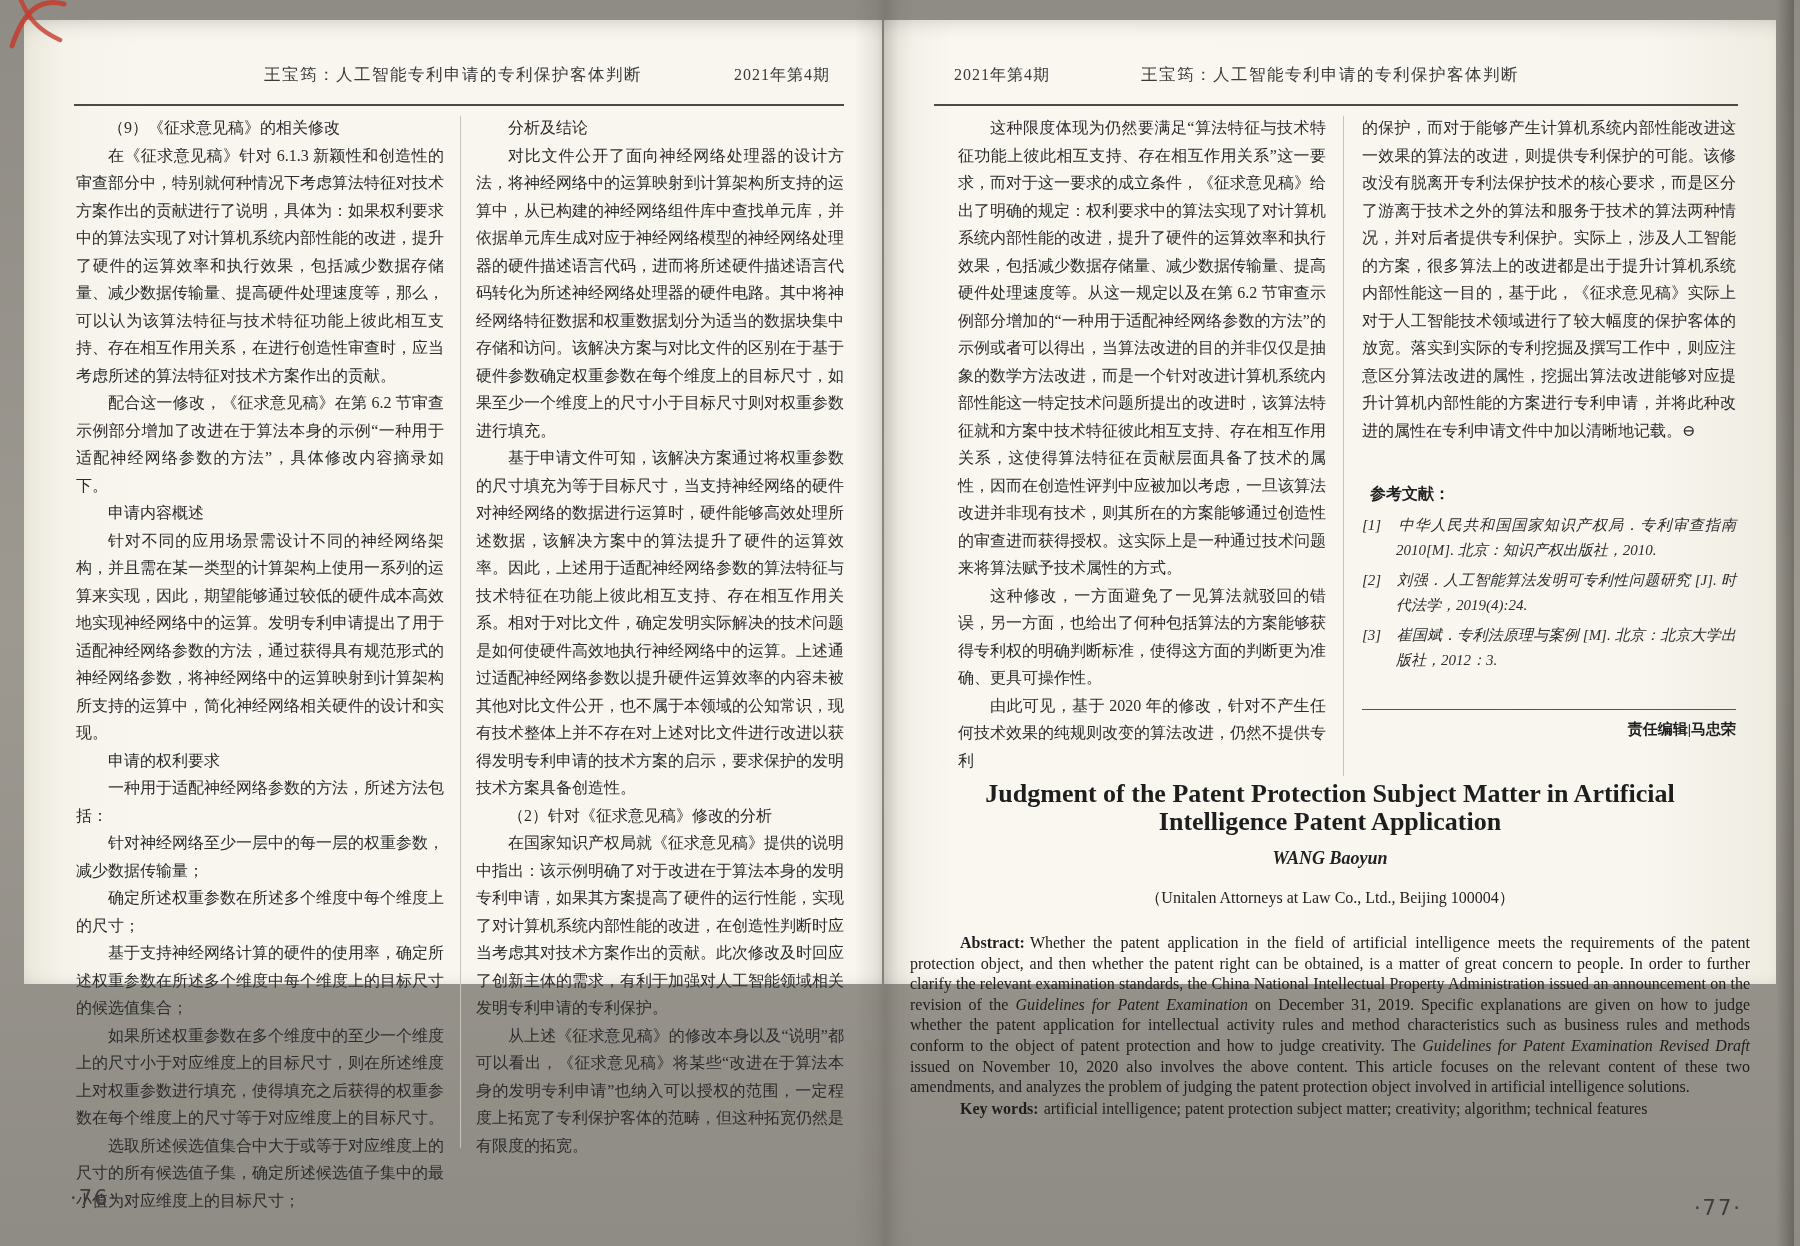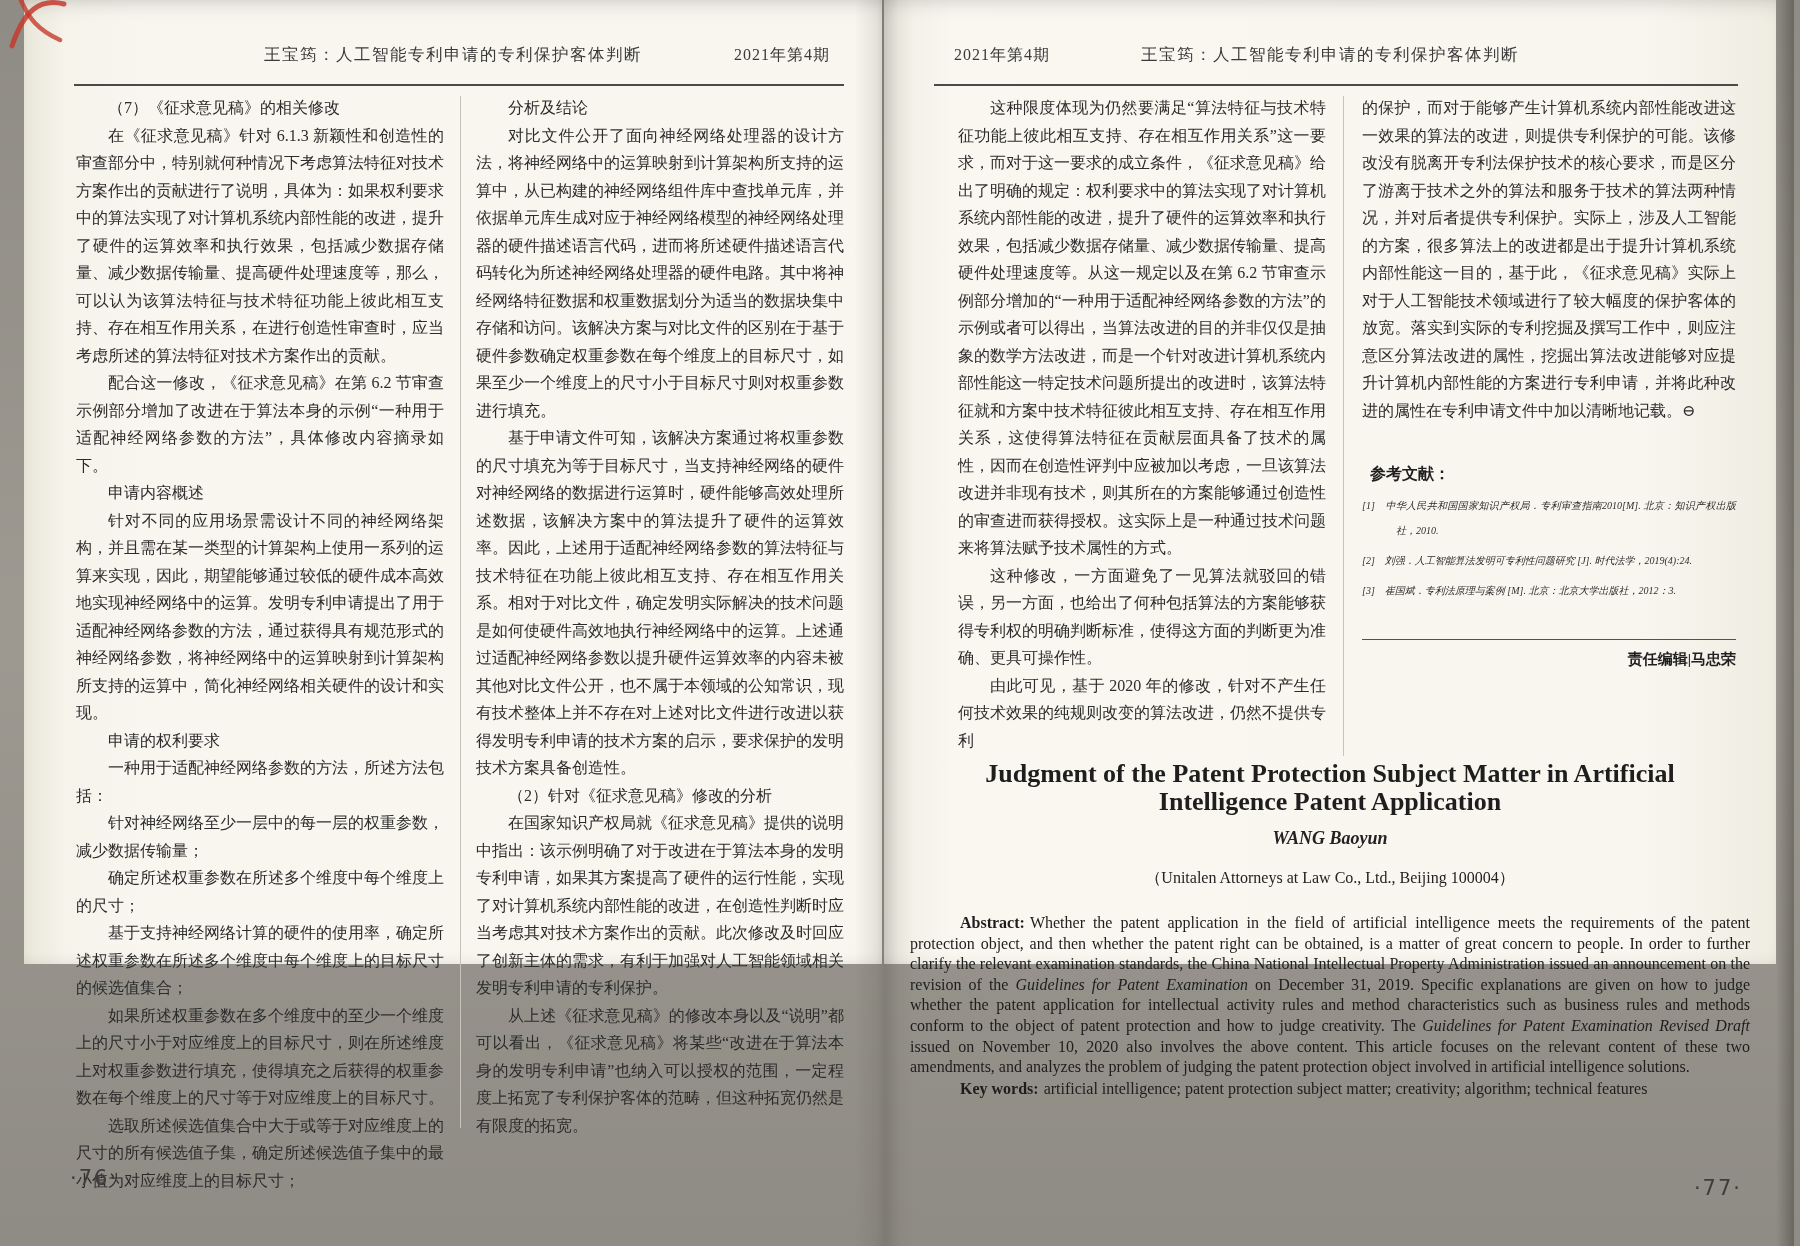--- a/index.html
+++ b/index.html
@@ -1,20 +1,20 @@
 <!DOCTYPE html>
 <html><head>
 <meta charset="utf-8">
 <style>
   html,body{margin:0;padding:0;}
   body{width:1800px;height:1246px;overflow:hidden;background:#97938b;}
   #stage{position:relative;width:1800px;height:1246px;
          background:linear-gradient(180deg,#8f8c85 0%,#9d9991 50%,#8f8c85 100%);
          font-family:"Liberation Serif","DejaVu Serif",serif;}
-  .page{position:absolute;top:0;height:964px;}
+  .page{position:absolute;top:20px;height:964px;}
   .page-left{left:24px;width:858px;
     background:linear-gradient(90deg,#eae7db 0px,#f5f3ea 40px,#f8f6ef 120px,#f8f6ef 100%);
     box-shadow:inset 0 14px 26px -20px rgba(0,0,0,.35), inset 0 -10px 20px -18px rgba(0,0,0,.25);}
   .page-right{left:884px;width:892px;
     background:linear-gradient(90deg,#f0ede4 0px,#f9f7f0 70px,#f8f6ef 85%,#efece2 100%);
     box-shadow:inset 0 14px 26px -20px rgba(0,0,0,.3), inset 0 -10px 20px -18px rgba(0,0,0,.22);}
   .running-title{position:absolute;top:44px;left:0;right:0;text-align:center;
     font-size:16.5px;color:#3a3a3a;letter-spacing:1.5px;}
   .issue{position:absolute;top:45px;font-size:16px;color:#3a3a3a;letter-spacing:1px;}
   .page-left .issue{right:52px;}
@@ -24,21 +24,21 @@
   .colL1{left:52px;width:368px;}
   .colL2{left:452px;width:368px;}
   .colR1{left:74px;width:368px;}
   .colR2{left:478px;width:374px;}
   .vdiv{position:absolute;width:1px;background:#c7c3b8;}
   .vdivL{left:436px;top:96px;height:1032px;}
   .vdivR{left:459px;top:96px;height:660px;}
   .para{margin:0;text-indent:2em;text-align:justify;font-size:16px;line-height:27.5px;color:#2c2c2c;}
   .noindent{text-indent:0;}
   .ref-head{margin:40px 8px 8px;font-weight:bold;font-size:16px;color:#1f1f1f;}
-  .ref{margin:5px 0;font-size:10px;line-height:25px;font-style:italic;
+  .ref{margin:5px 0;font-size:15px;line-height:25px;font-style:italic;
        padding-left:34px;text-indent:-34px;text-align:justify;color:#2c2c2c;}
   .editor-rule{margin-top:36px;height:1px;background:#55524c;width:100%;}
   .editor{margin:10px 0 0;text-align:right;font-size:15px;font-weight:bold;color:#1f1f1f;}
   .english{position:absolute;left:20px;top:748px;width:852px;}
   .etitle{margin:12px auto;max-width:724px;text-align:center;font-size:26px;line-height:28px;
           font-weight:700;color:#1e1e1e;}
   .eauthor{margin:2px 0 0;text-align:center;font-size:18px;font-weight:bold;font-style:italic;color:#222;}
   .eaffil{margin:19px 0 0;text-align:center;font-size:16px;color:#222;}
   .eabstract{margin:24px 6px 0;font-size:16px;line-height:20.6px;text-align:justify;
              text-indent:34px;color:#1d1d1d;}
@@ -66,21 +66,21 @@
     <path d="M8 52 C 20 16, 36 4, 60 10" stroke="#c43b2e" stroke-width="5" fill="none" stroke-linecap="round" opacity="0.85"></path>
     <path d="M16 4 C 24 24, 34 36, 56 46" stroke="#c43b2e" stroke-width="4.5" fill="none" stroke-linecap="round" opacity="0.8"></path>
   </svg>
 
   <div class="page page-left">
     <div class="running-title">王宝筠：人工智能专利申请的专利保护客体判断</div>
     <div class="issue">2021年第4期</div>
     <div class="header-rule"></div>
 
     <div class="col colL1">
-        <p class="para">（7）《征求意见稿》的相关修改</p>
+        <p class="para">（9）《征求意见稿》的相关修改</p>
         <p class="para">在《征求意见稿》针对 6.1.3 新颖性和创造性的审查部分中，特别就何种情况下考虑算法特征对技术方案作出的贡献进行了说明，具体为：如果权利要求中的算法实现了对计算机系统内部性能的改进，提升了硬件的运算效率和执行效果，包括减少数据存储量、减少数据传输量、提高硬件处理速度等，那么，可以认为该算法特征与技术特征功能上彼此相互支持、存在相互作用关系，在进行创造性审查时，应当考虑所述的算法特征对技术方案作出的贡献。</p>
         <p class="para">配合这一修改，《征求意见稿》在第 6.2 节审查示例部分增加了改进在于算法本身的示例“一种用于适配神经网络参数的方法”，具体修改内容摘录如下。</p>
         <p class="para">申请内容概述</p>
         <p class="para">针对不同的应用场景需设计不同的神经网络架构，并且需在某一类型的计算架构上使用一系列的运算来实现，因此，期望能够通过较低的硬件成本高效地实现神经网络中的运算。发明专利申请提出了用于适配神经网络参数的方法，通过获得具有规范形式的神经网络参数，将神经网络中的运算映射到计算架构所支持的运算中，简化神经网络相关硬件的设计和实现。</p>
         <p class="para">申请的权利要求</p>
         <p class="para">一种用于适配神经网络参数的方法，所述方法包括：</p>
         <p class="para">针对神经网络至少一层中的每一层的权重参数，减少数据传输量；</p>
         <p class="para">确定所述权重参数在所述多个维度中每个维度上的尺寸；</p>
         <p class="para">基于支持神经网络计算的硬件的使用率，确定所述权重参数在所述多个维度中每个维度上的目标尺寸的候选值集合；</p>
         <p class="para">如果所述权重参数在多个维度中的至少一个维度上的尺寸小于对应维度上的目标尺寸，则在所述维度上对权重参数进行填充，使得填充之后获得的权重参数在每个维度上的尺寸等于对应维度上的目标尺寸。</p>

